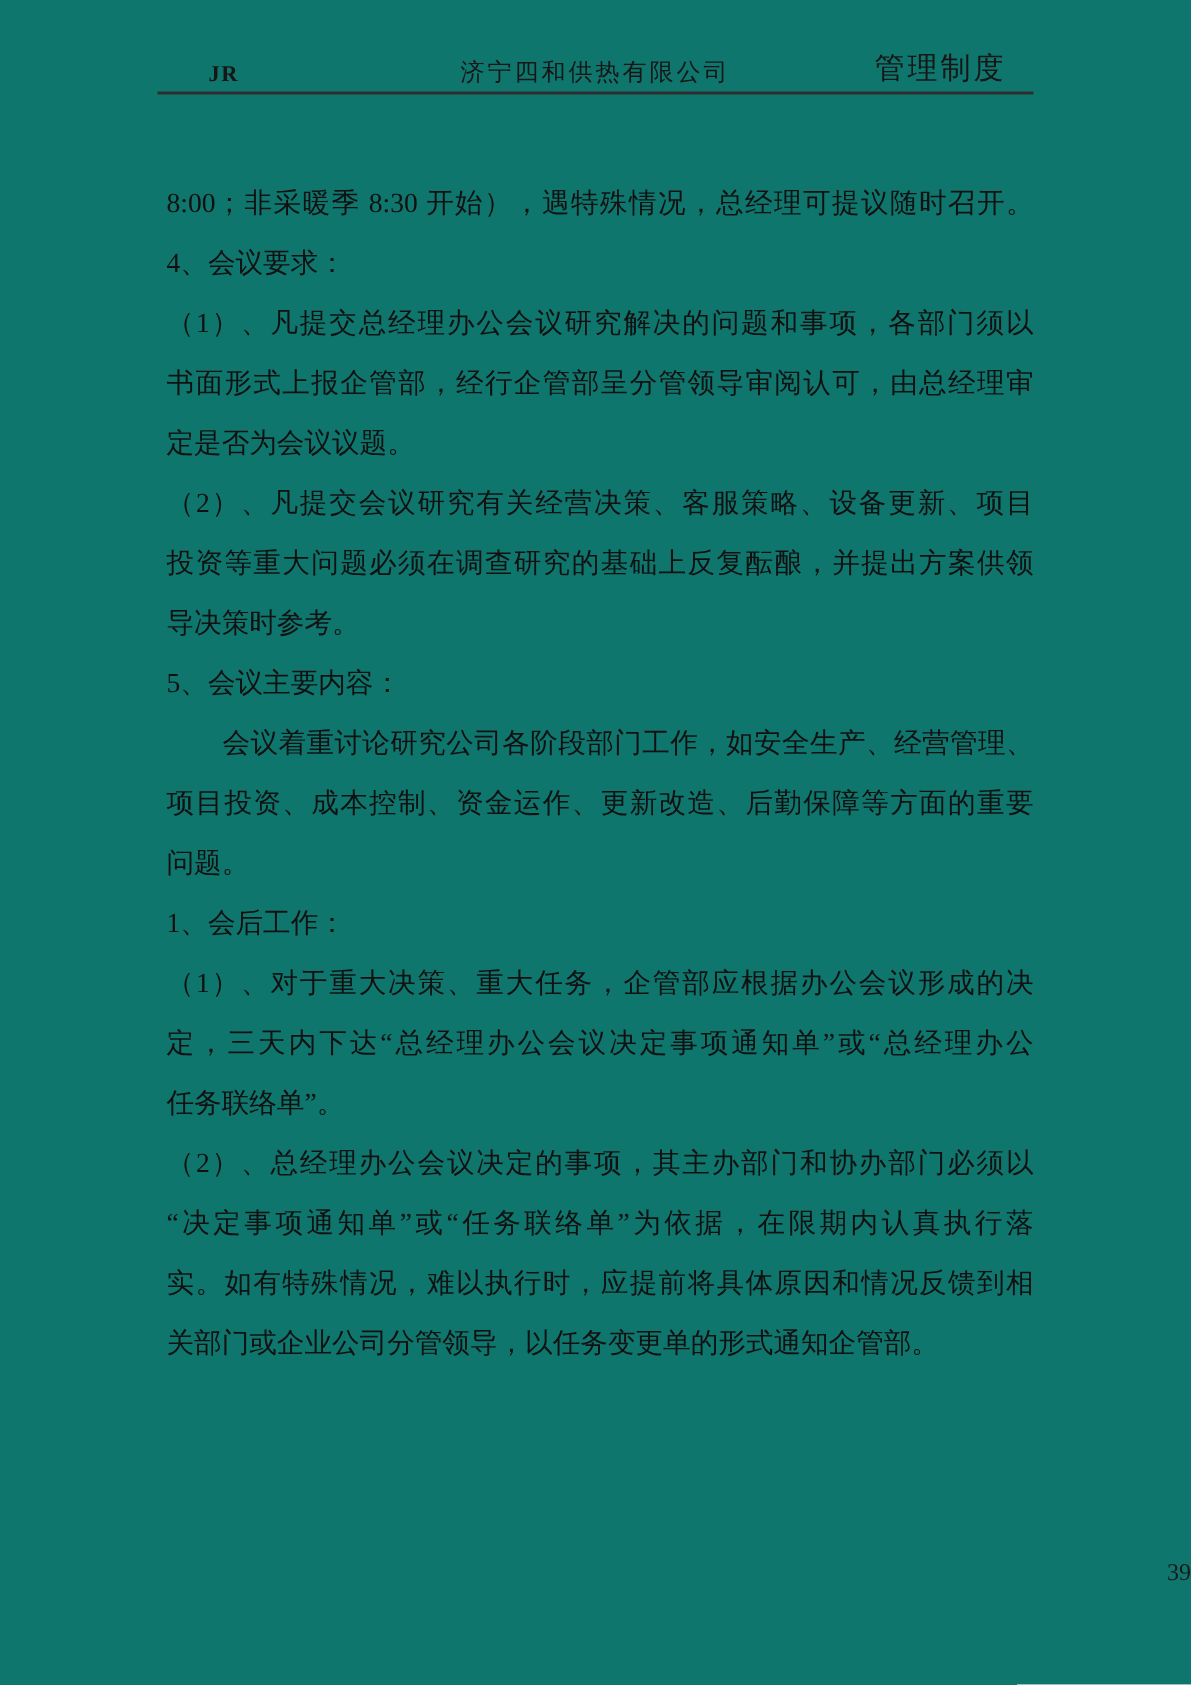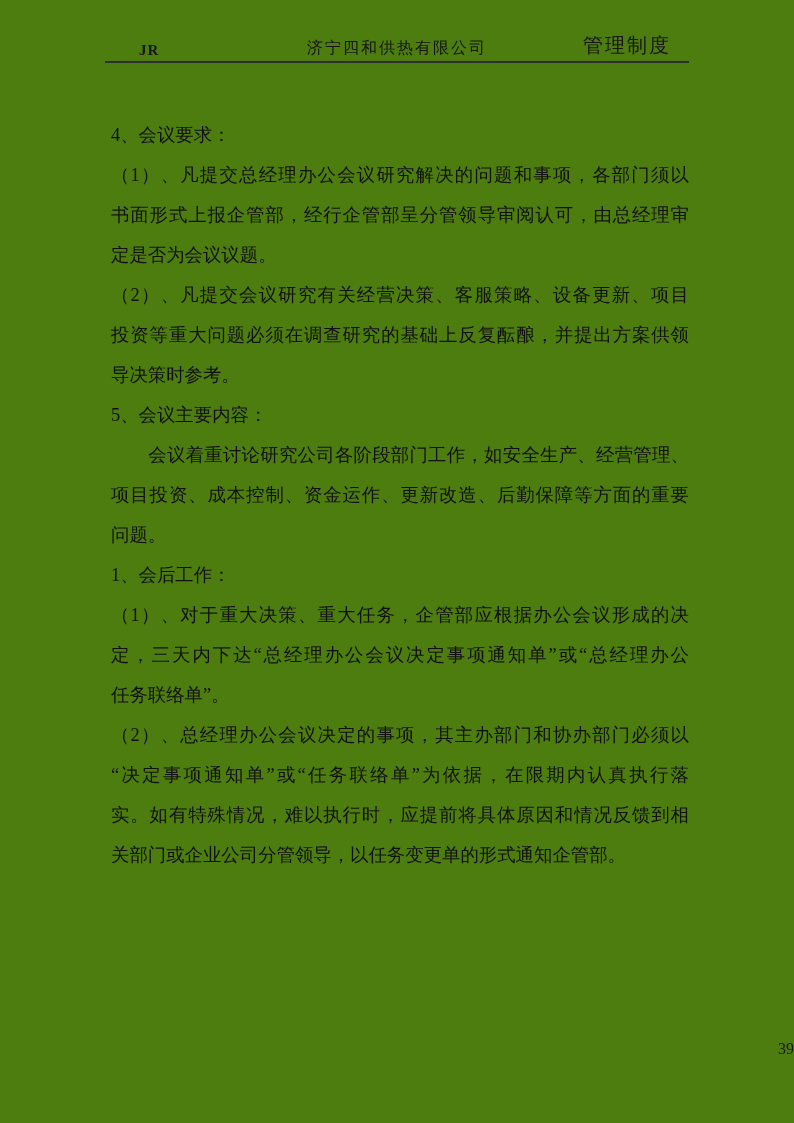--- a/index.html
+++ b/index.html
@@ -4,21 +4,21 @@
 <style>
   html, body {
     margin: 0;
     padding: 0;
     background: #ffffff;
   }
   .page {
     position: relative;
     width: 794px;
     height: 1123px;
-    background: #4d7c0f;
+    background: #0f766e;
     margin: 0 auto;
     overflow: hidden;
     font-family: "Liberation Serif", serif;
     color: #161616;
   }
   
   .header {
     position: absolute;
     top: 0;
     left: 105px;
@@ -88,20 +88,21 @@
 
 <div class="page">
 
   <div class="header">
     <span class="logo">JR</span>
     <span class="company">济宁四和供热有限公司</span>
     <span class="doctype">管理制度</span>
   </div>
 
   <div class="doc-body">
+      <div class="line j">8:00；非采暖季 8:30 开始），遇特殊情况，总经理可提议随时召开。</div>
       <div class="line">4、会议要求：</div>
       <div class="line j">（1）、凡提交总经理办公会议研究解决的问题和事项，各部门须以</div>
       <div class="line j">书面形式上报企管部，经行企管部呈分管领导审阅认可，由总经理审</div>
       <div class="line">定是否为会议议题。</div>
       <div class="line j">（2）、凡提交会议研究有关经营决策、客服策略、设备更新、项目</div>
       <div class="line j">投资等重大问题必须在调查研究的基础上反复酝酿，并提出方案供领</div>
       <div class="line">导决策时参考。</div>
       <div class="line">5、会议主要内容：</div>
       <div class="line j">　　会议着重讨论研究公司各阶段部门工作，如安全生产、经营管理、</div>
       <div class="line j">项目投资、成本控制、资金运作、更新改造、后勤保障等方面的重要</div>

